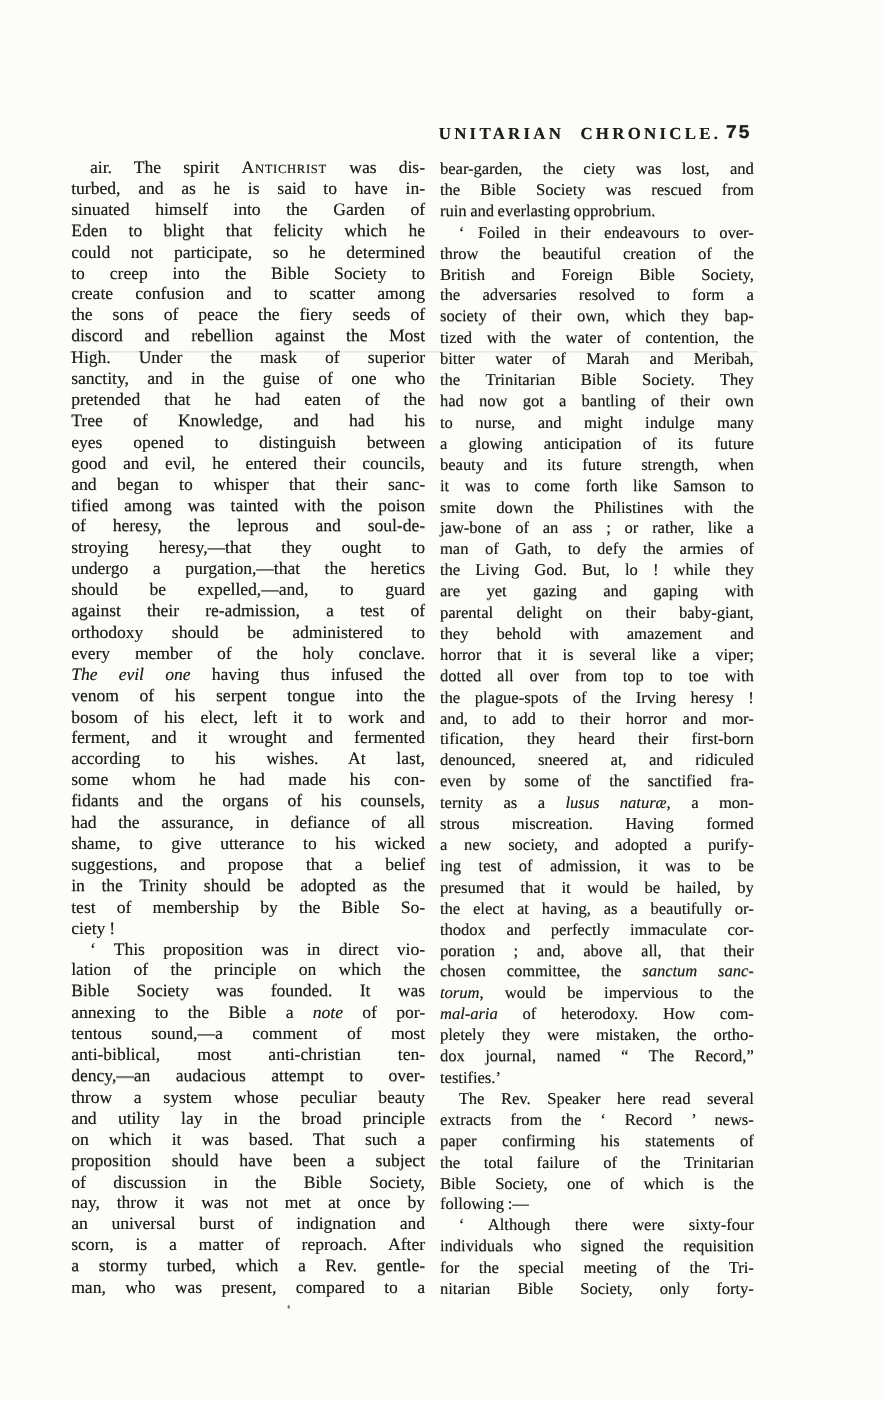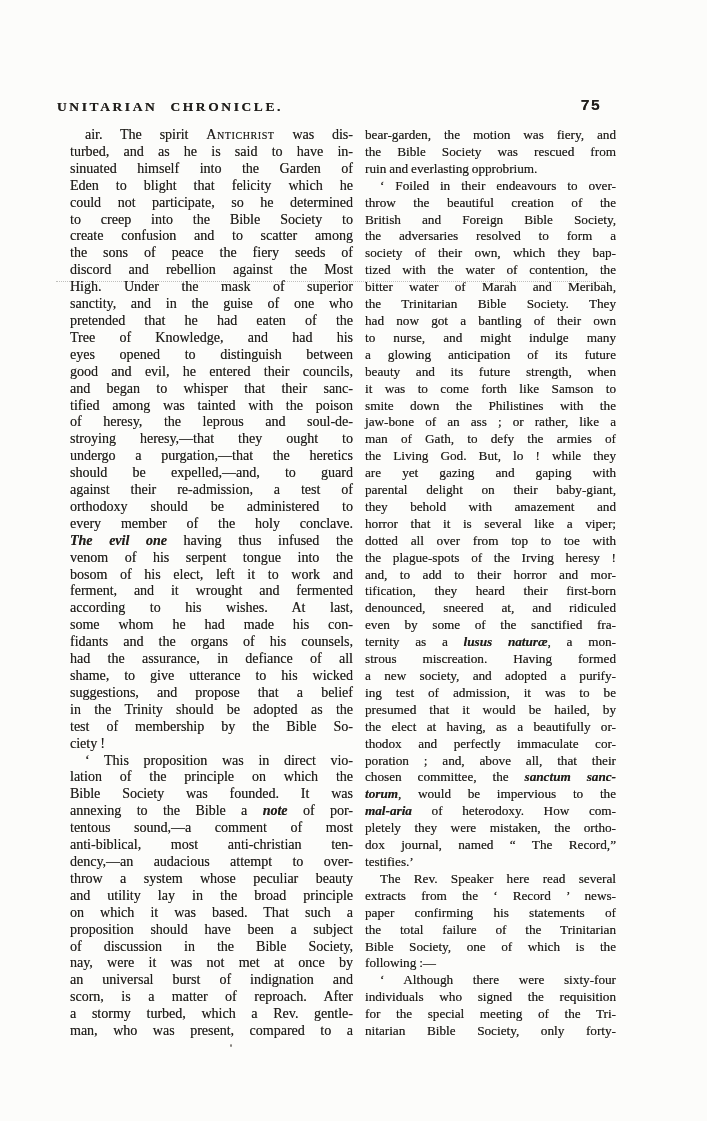--- a/index.html
+++ b/index.html
@@ -13,51 +13,51 @@
     width:707px;height:1121px;
     background:var(--paper);
     overflow:hidden;
     font-family:"Liberation Serif","DejaVu Serif",serif;
     color:var(--ink);
   }
   
   .header{position:absolute;top:99px;left:57px;width:546px;height:20px;}
   .running-title{
     position:absolute;left:0;right:26px;top:0;
-    text-align:left;
+    text-align:right;
     font-size:13.5px;font-weight:700;
     letter-spacing:2.6px;word-spacing:7px;
     color:var(--ink);
     text-shadow:0 0 .5px rgba(25,22,18,.65);
   }
   .page-number{
     position:absolute;right:2px;top:-2px;
     font-size:15.5px;font-weight:700;
     letter-spacing:1px;
     text-shadow:0 0 .6px rgba(25,22,18,.7);
     font-family:Liberation Mono, monospace;
   }
   
   .columns{
     position:absolute;top:127px;left:57px;
     display:flex;
   }
   .col{line-height:16.9px;}
-  .col-left{width:283px;margin-right:12px;font-size:14px;margin-left:13px;}
+  .col-left{width:283px;margin-right:12px;font-size:14px;}
   .col-right{width:251px;font-size:13.2px;}
   .line{
     text-align:justify;
     text-align-last:justify;
     white-space:normal;
     word-spacing:-.4px;
     text-shadow:.2px .2px 0 rgba(30,26,22,.38), 0 0 .4px rgba(30,26,22,.3);
   }
   .line.indent{text-indent:15px;}
   .line.para-end{text-align-last:left;}
-  .line i{font-style:italic;font-weight:bold;}
+  .line i{font-style:italic;}
   .line .sc{font-variant:small-caps;letter-spacing:.6px;}
   
   .crease{
     position:absolute;top:281px;left:56px;width:550px;height:0;
     border-top:1px dotted var(--crease);
     opacity:.55;
   }
   .speck{
     position:absolute;left:230px;top:1044px;width:2px;height:3px;
     background:#55514b;border-radius:50%;opacity:.75;
@@ -118,28 +118,28 @@
         <div class="line">Bible Society was founded.  It was</div>
         <div class="line">annexing to the Bible a <i>note</i> of por-</div>
         <div class="line">tentous sound,—a comment of most</div>
         <div class="line">anti-biblical, most anti-christian ten-</div>
         <div class="line">dency,—an audacious attempt to over-</div>
         <div class="line">throw a system whose peculiar beauty</div>
         <div class="line">and utility lay in the broad principle</div>
         <div class="line">on which it was based.  That such a</div>
         <div class="line">proposition should have been a subject</div>
         <div class="line">of discussion in the Bible Society,</div>
-        <div class="line">nay, were it was not met at once by</div>
+        <div class="line">nay, throw it was not met at once by</div>
         <div class="line">an universal burst of indignation and</div>
         <div class="line">scorn, is a matter of reproach.  After</div>
         <div class="line">a stormy turbed, which a Rev. gentle-</div>
         <div class="line">man, who was present, compared to a</div>
       </div>
     <div class="col col-right">
-        <div class="line">bear-garden, the motion was fiery, and</div>
+        <div class="line">bear-garden, the ciety was lost, and</div>
         <div class="line">the Bible Society was rescued from</div>
         <div class="line para-end">ruin and everlasting opprobrium.</div>
         <div class="line indent">‘ Foiled in their endeavours to over-</div>
         <div class="line">throw the beautiful creation of the</div>
         <div class="line">British and Foreign Bible Society,</div>
         <div class="line">the adversaries resolved to form a</div>
         <div class="line">society of their own, which they bap-</div>
         <div class="line">tized with the water of contention, the</div>
         <div class="line">bitter water of Marah and Meribah,</div>
         <div class="line">the Trinitarian Bible Society.  They</div>

